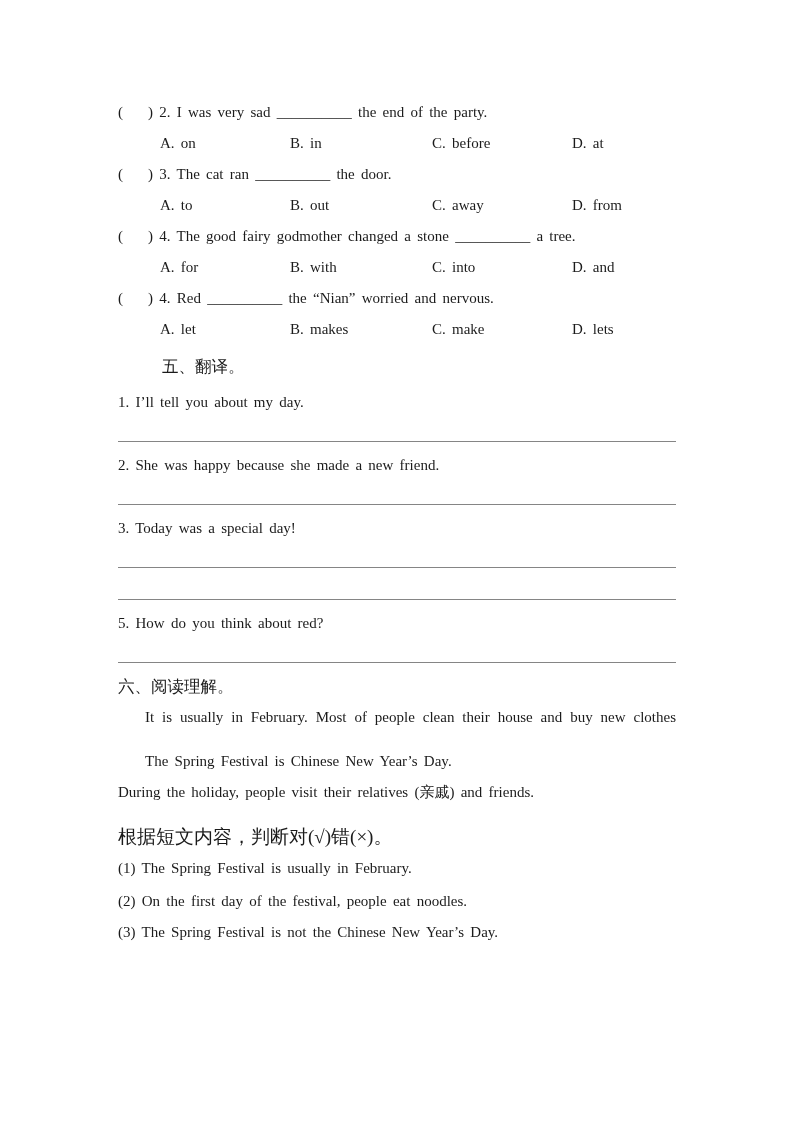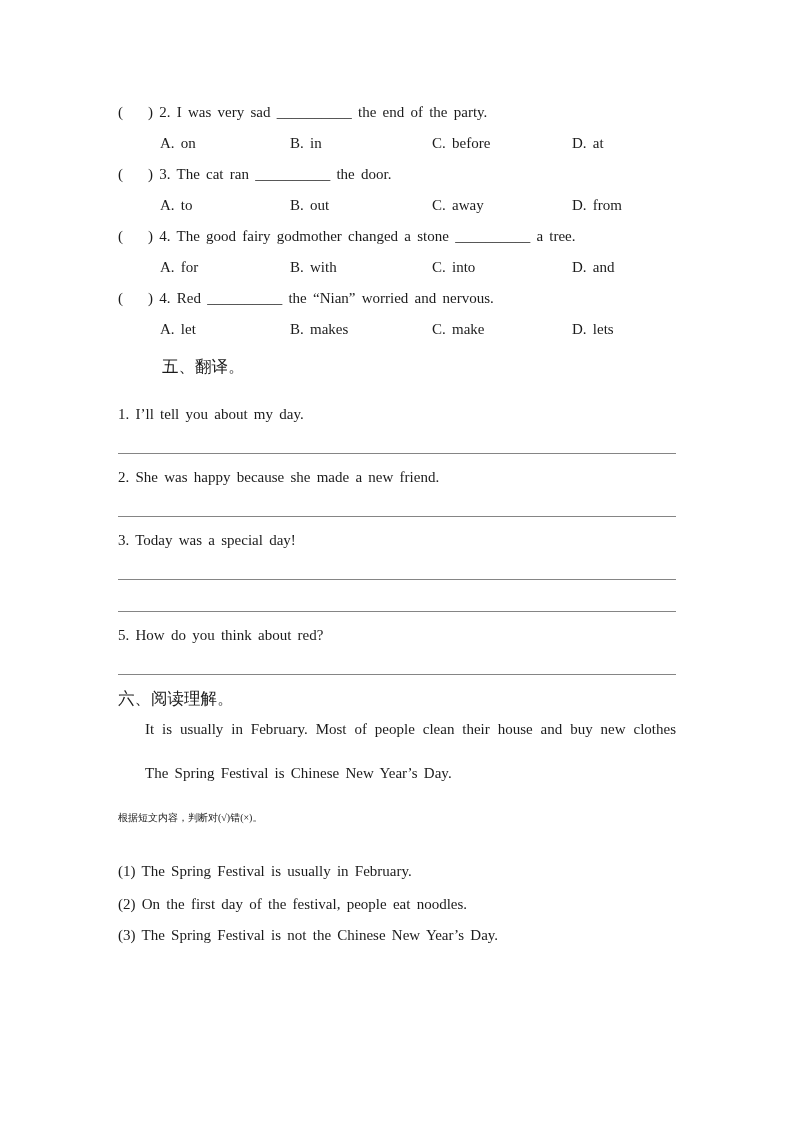--- a/index.html
+++ b/index.html
@@ -13,25 +13,25 @@
     padding:97px 117px 0 118px;overflow:hidden;background:#ffffff;
   }
   .line{line-height:31px;margin:0;white-space:pre-wrap;word-spacing:2.5px;}
   .just{text-align:justify;text-align-last:justify;white-space:normal;word-spacing:normal;}
   .indent{text-indent:27px;}
   .opts{position:relative;height:31px;}
   .opt{position:absolute;top:0;line-height:31px;word-spacing:2.5px;white-space:pre;}
   .oa{left:42px}.ob{left:172px}.oc{left:314px}.od{left:454px}
   .cn-heading{font-size:16.5px;font-weight:normal;line-height:31px;margin:0;white-space:pre-wrap;}
   .h-trans{margin-top:6px;margin-left:44px;}
-  .trans{margin-top:17px;}
+  .trans{margin-top:5px;}
   .t-blank{height:23px;border-bottom:1.5px solid #858585;margin-bottom:8px;}
   .p-first{margin-top:13px;}
-  .instruction{margin-top:13px;font-size:10px;word-spacing:normal;}
-  .j1{margin-top:23px}.j2{margin-top:2px}.j3{margin-top:0}
+  .instruction{margin-top:13px;font-size:19px;word-spacing:normal;}
+  .j1{margin-top:1px}.j2{margin-top:2px}.j3{margin-top:0}
 </style>
 </head>
 <body>
 
 <div class="page">
 
   <section>
     <div class="line">(    ) 2. I was very sad __________ the end of the party.</div>
     <div class="opts">
       <span class="opt oa">A. on</span>
@@ -87,20 +87,21 @@
       <div class="line">5. How do you think about red?</div>
       <div class="t-blank"></div>
     </div>
   </section>
 
   <h2 class="cn-heading">六、阅读理解。</h2>
 
   <section>
     <p class="line indent just">It is usually in February. Most of people clean their house and buy new clothes</p>
     <p class="line indent p-first">The Spring Festival is Chinese New Year’s Day.</p>
+    <p class="line">During the holiday, people visit their relatives (亲戚) and friends.</p>
 
     <div class="line instruction">根据短文内容，判断对(√)错(×)。</div>
 
     <div class="line j1">(1) The Spring Festival is usually in February.</div>
     <div class="line j2">(2) On the first day of the festival, people eat noodles.</div>
     <div class="line j3">(3) The Spring Festival is not the Chinese New Year’s Day.</div>
   </section>
 
 </div>
 

